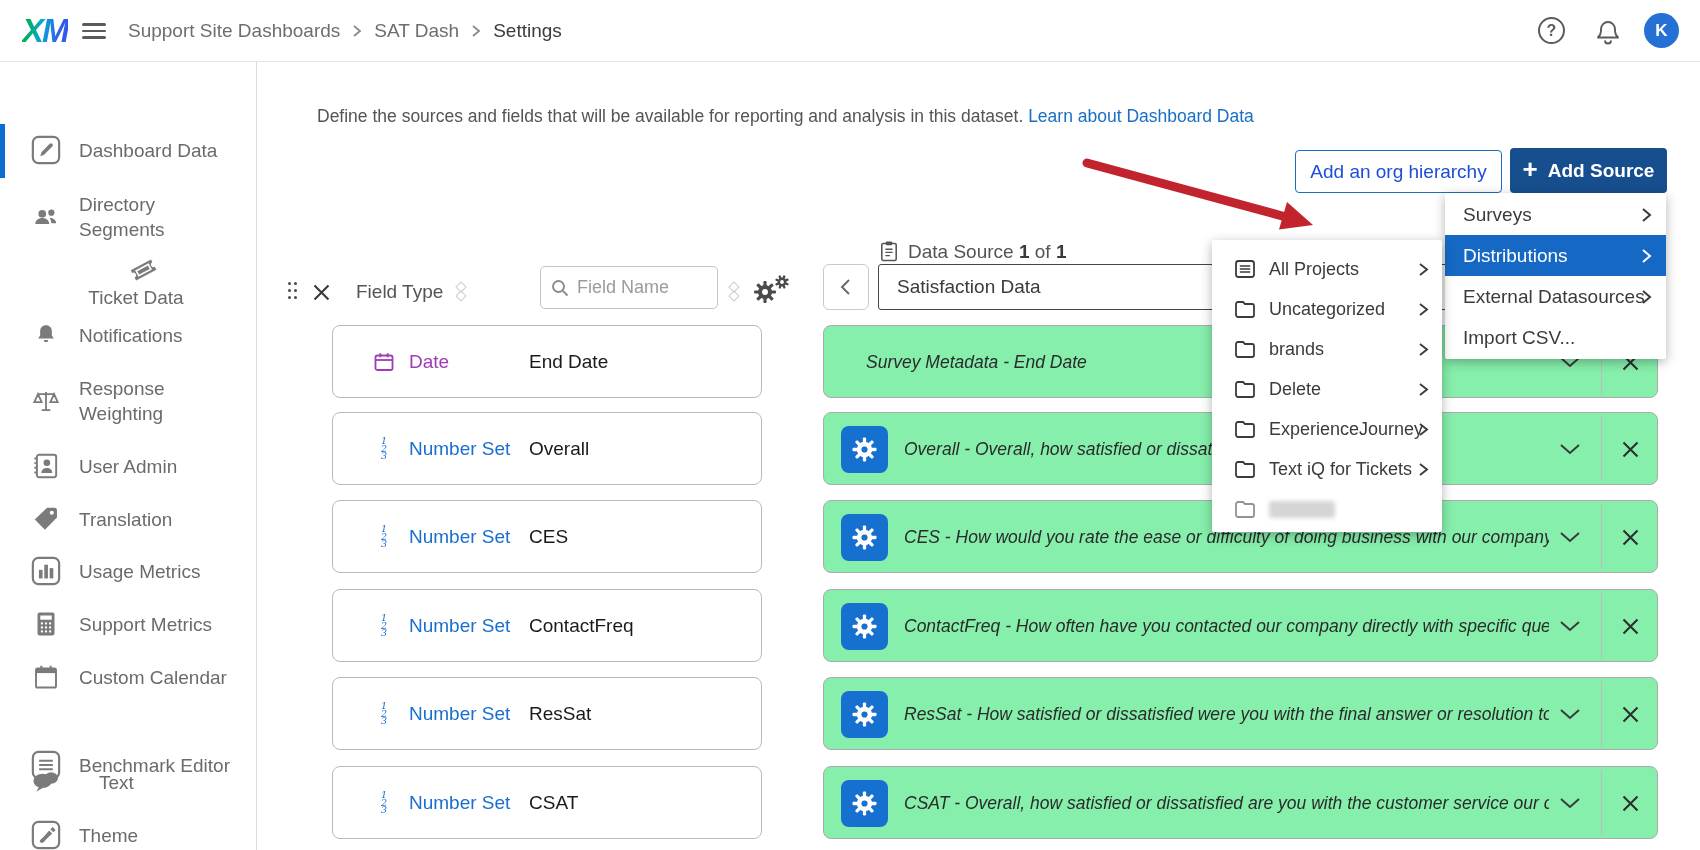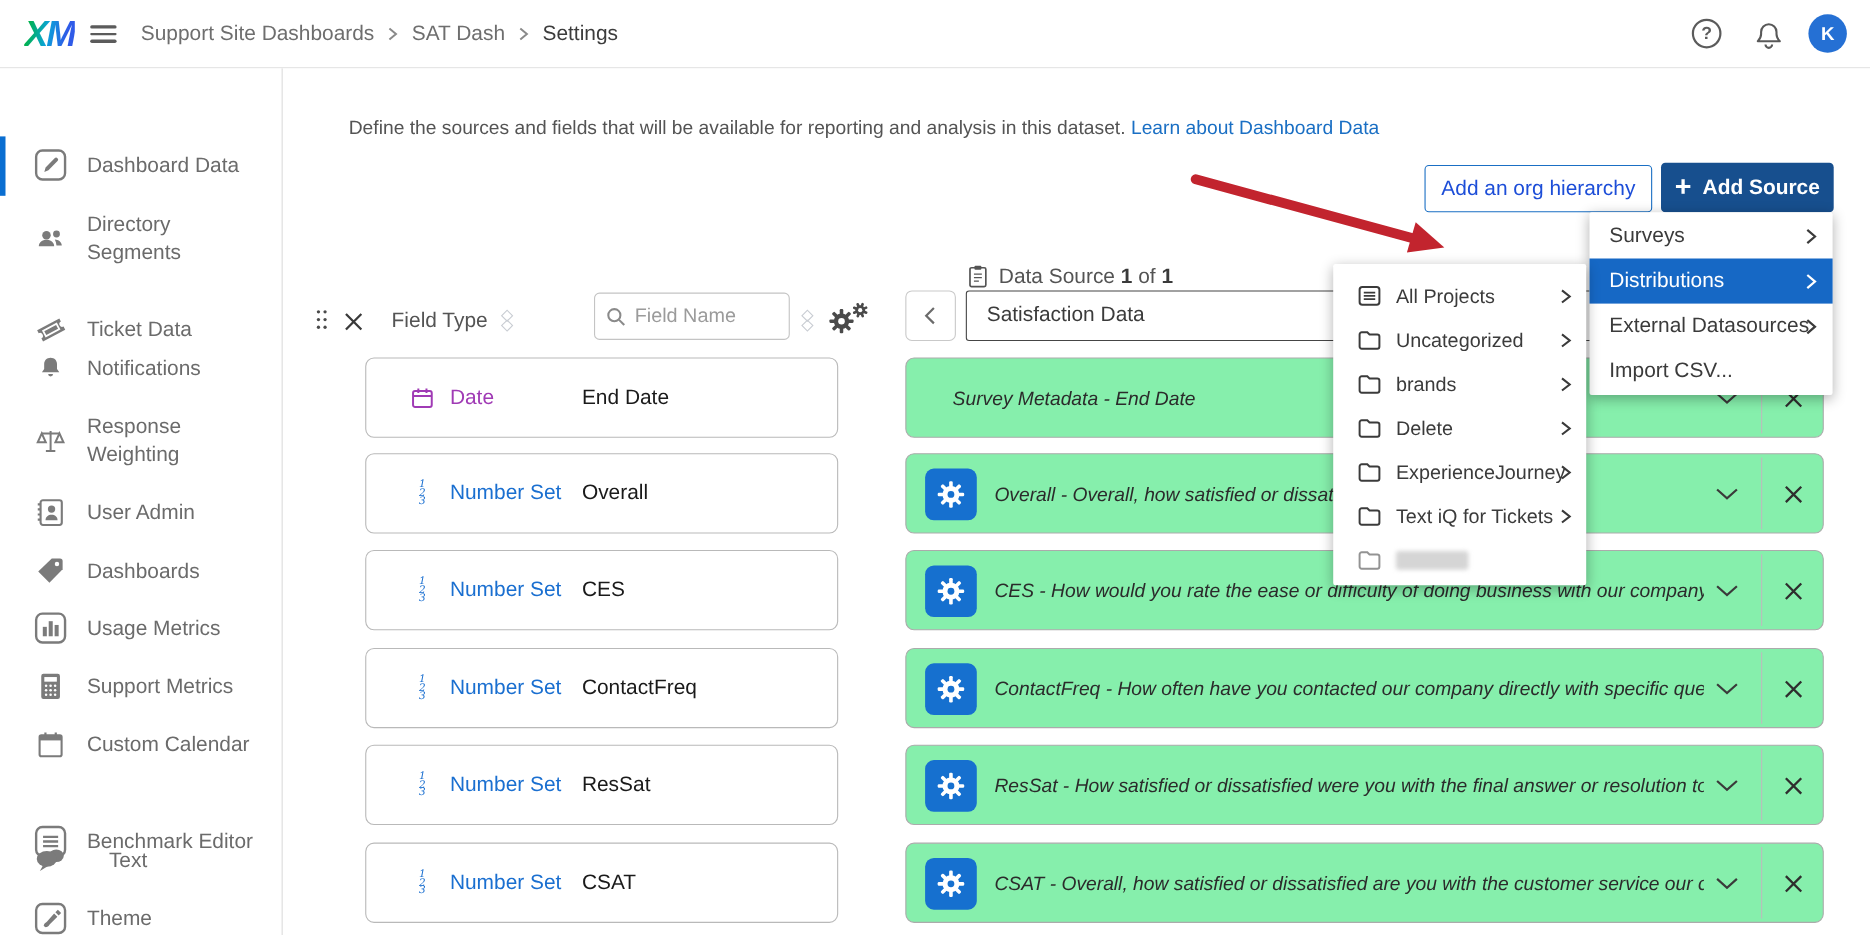--- a/index.html
+++ b/index.html
@@ -154,21 +154,21 @@
       <span class="ic">
         <svg width="30" height="30" viewBox="0 0 28 28" fill="#7b7b7b">
             <circle cx="10.5" cy="11" r="3.6"></circle>
             <path d="M4 20.5 c0-3.6 3-5.6 6.5-5.6 s6.5 2 6.5 5.6 z"></path>
             <circle cx="19" cy="10" r="2.9"></circle>
             <path d="M17.6 14.7 c3.2 .3 5.9 2.1 5.9 5.1 h-4.5 c-.2-2-.7-3.7-1.4-5.1 z"></path>
           </svg>
       </span>
       <span class="lbl two">Directory Segments</span>
     </div>
-    <div class="side-item" style="top:209px;">
+    <div class="side-item" style="top:191px;flex-direction:column;">
       <span class="ic">
         <svg width="32" height="32" viewBox="0 0 28 28">
             <g transform="rotate(-28 14 14)">
               <path d="M4 10 h20 v2.6 a2.3 2.3 0 0 0 0 4.6 V20 H4 v-2.8 a2.3 2.3 0 0 0 0-4.6 z" fill="#7b7b7b"></path>
               <rect x="8" y="12.6" width="12" height="4.8" fill="none" stroke="#fff" stroke-width="1.4"></rect>
             </g>
           </svg>
       </span>
       <span class="lbl">Ticket Data</span>
     </div>
@@ -201,21 +201,21 @@
       </span>
       <span class="lbl">User Admin</span>
     </div>
     <div class="side-item" style="top:429px;">
       <span class="ic">
         <svg width="30" height="30" viewBox="0 0 28 28">
             <path d="M15 3.5 h7 a2.2 2.2 0 0 1 2.2 2.2 v7 L13 24 3.5 14.5 z" fill="#7b7b7b"></path>
             <circle cx="19.4" cy="8.2" r="1.9" fill="#fff"></circle>
           </svg>
       </span>
-      <span class="lbl">Dashboards</span>
+      <span class="lbl">Translation</span>
     </div>
     <div class="side-item" style="top:481px;">
       <span class="ic">
         <svg width="32" height="32" viewBox="0 0 28 28">
             <rect x="2.5" y="2.5" width="23" height="23" rx="5" fill="none" stroke="#7b7b7b" stroke-width="1.9"></rect>
             <rect x="7.8" y="13" width="3.2" height="7.5" fill="#7b7b7b"></rect>
             <rect x="12.5" y="8.5" width="3.2" height="12" fill="#7b7b7b"></rect>
             <rect x="17.2" y="11.5" width="3.2" height="9" fill="#7b7b7b"></rect>
           </svg>
       </span>

